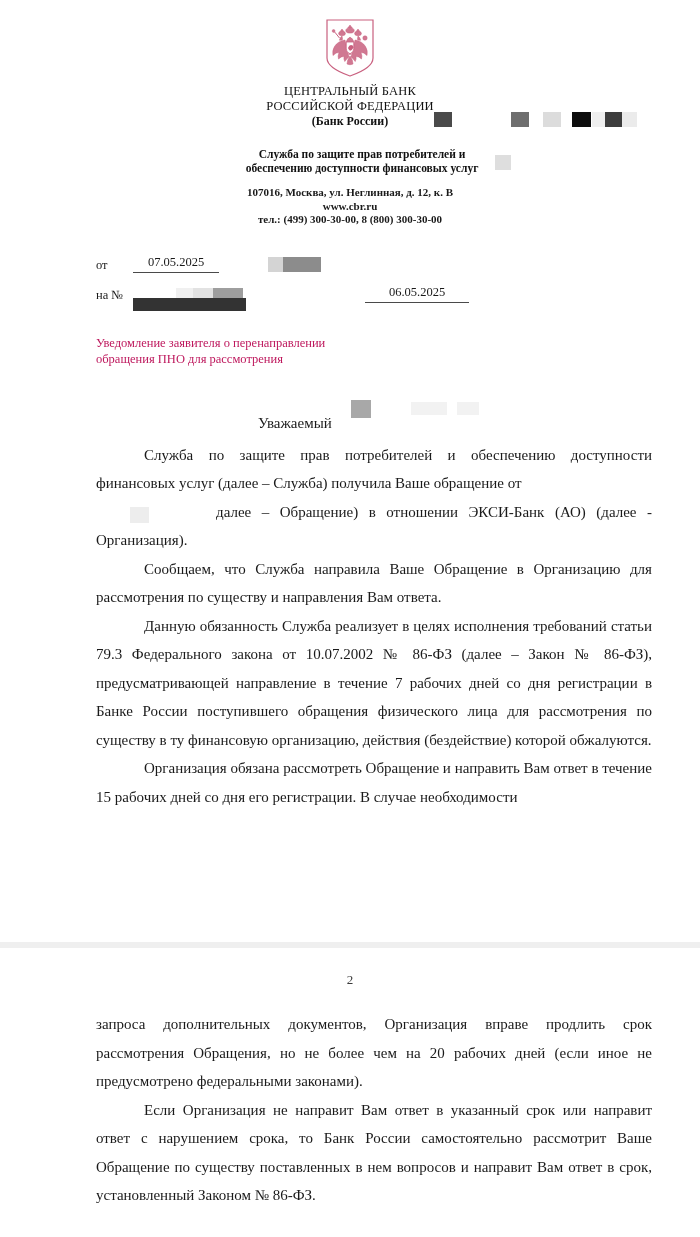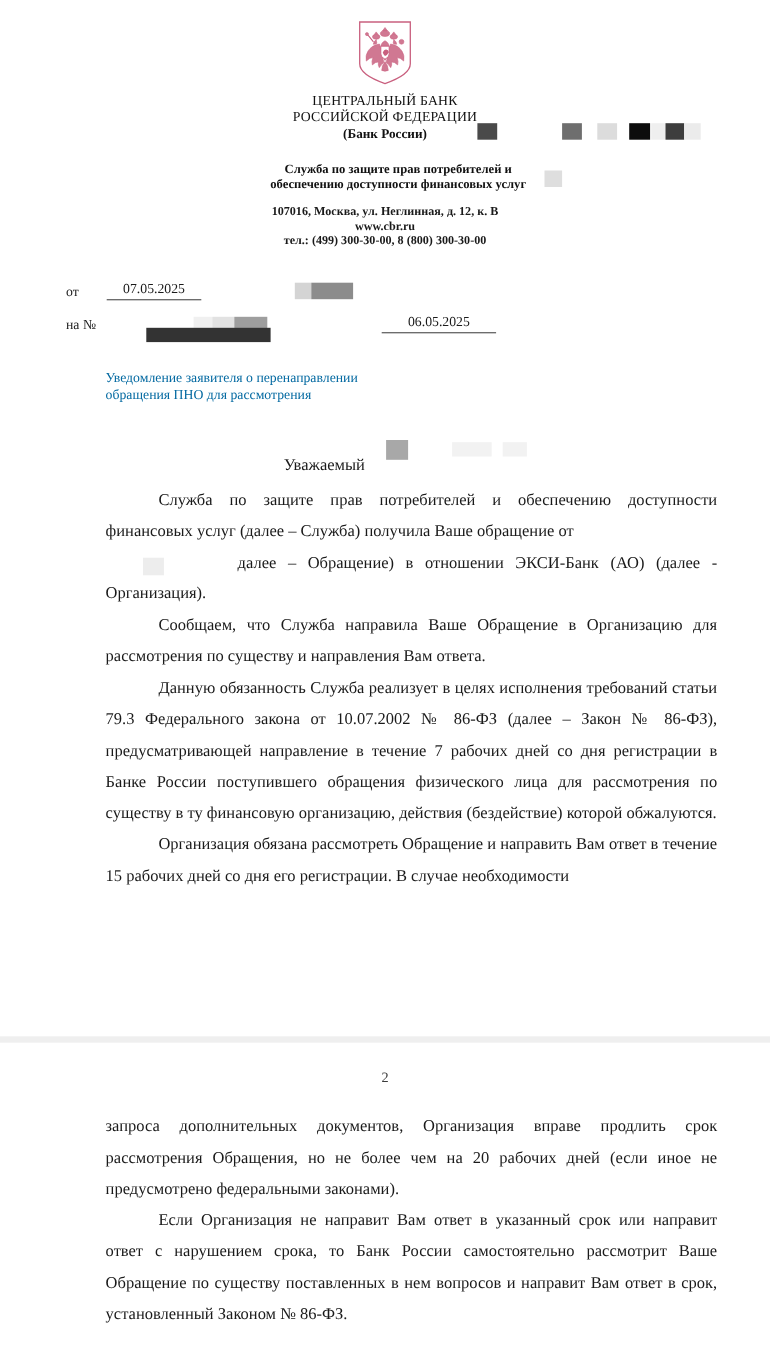--- a/index.html
+++ b/index.html
@@ -75,21 +75,21 @@
     font-size: 11px;
     line-height: 13.5px;
     color: #1a1a1a;
     font-weight: bold;
   }
 
   
   .ref-block {
     position: relative;
     margin-top: 26px;
-    padding-left: 60px;
+    padding-left: 96px;
     height: 76px;
     font-size: 12.5px;
   }
   .ref-row {
     position: relative;
     height: 30px;
   }
   .ref-label {
     position: absolute;
     left: 0;
@@ -99,34 +99,34 @@
   }
   .ref-field {
     position: absolute;
     text-align: center;
     font-size: 12.5px;
     color: #1a1a1a;
     border-bottom: 1px solid #4a4a4a;
     padding-bottom: 2px;
   }
   .ref-field.from-date { left: 37px; top: 2px; width: 86px; }
-  .ref-field.reply-date { left: 287px; top: 2px; width: 104px; }
+  .ref-field.reply-date { left: 269px; top: 2px; width: 104px; }
 
   
   .redact {
     position: absolute;
     background: #9a9a9a;
   }
 
   .subject {
     margin-top: 6px;
     padding-left: 96px;
     font-size: 12.5px;
     line-height: 16px;
-    color: #0369a1;
+    color: #be185d;
     max-width: 300px;
   }
 
   
   .salutation {
     position: relative;
     margin-top: 48px;
     padding-left: 258px;
     font-size: 15px;
     height: 26px;

